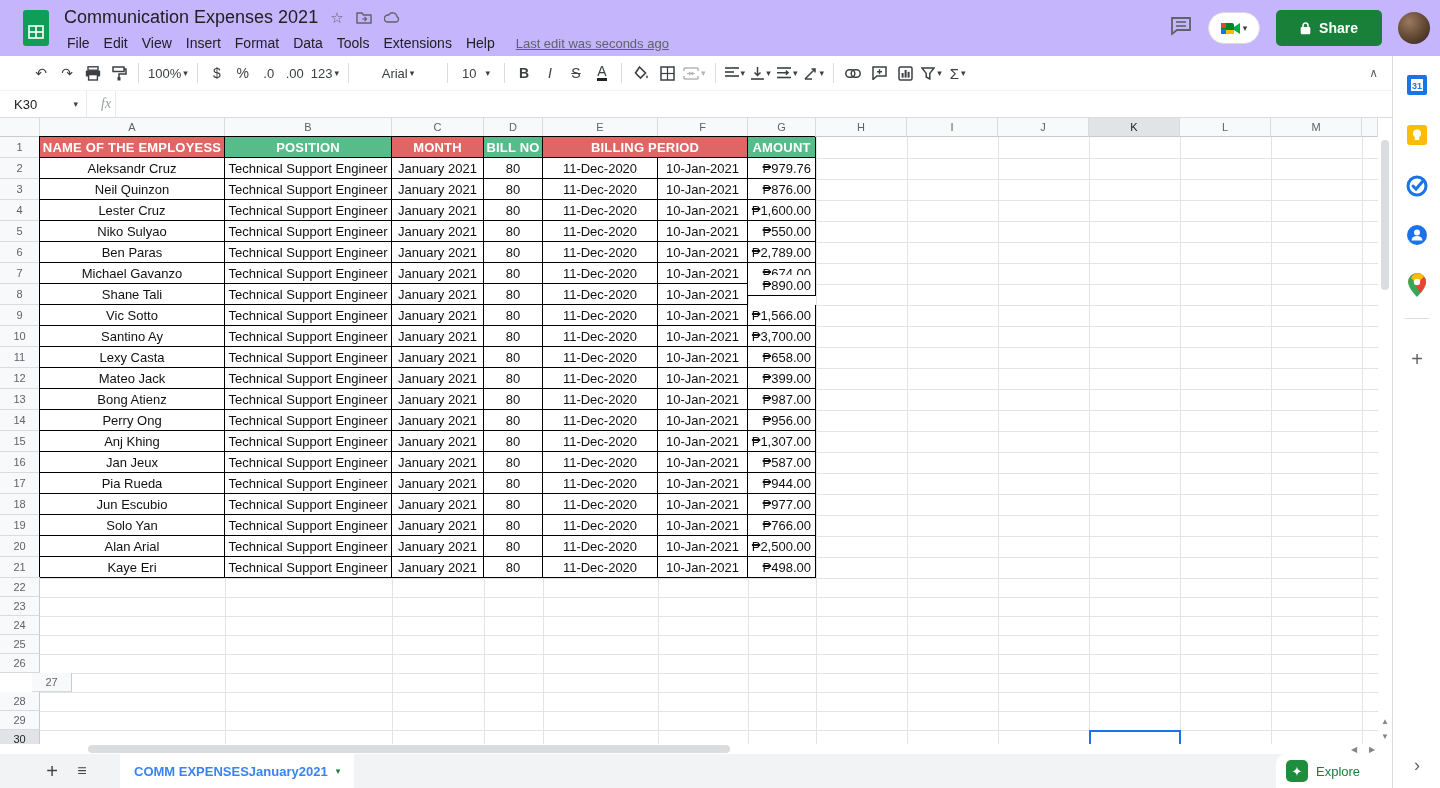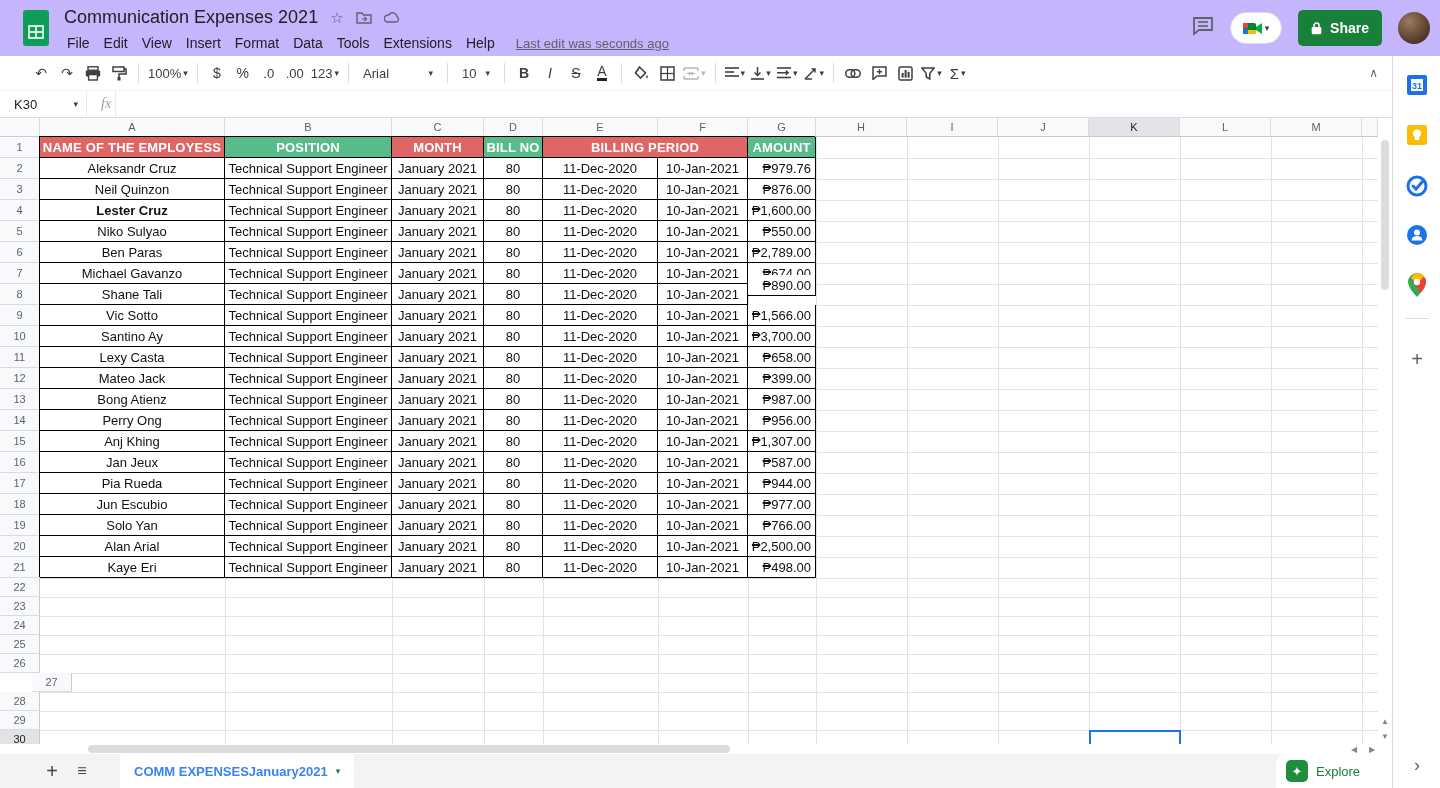--- a/index.html
+++ b/index.html
@@ -12,34 +12,34 @@
   #title-row { position:absolute; left:64px; top:7px; display:flex; align-items:center; gap:12px; }
   #doc-title { font-size:18px; color:#202124; }
   .title-ic { color:#5f6368; font-size:15px; display:flex; align-items:center; }
   #menu-row { position:absolute; left:60px; top:33px; display:flex; align-items:center; }
   .menu-item { font-size:14px; color:#202124; padding:2px 7px; border-radius:4px; cursor:default; }
   #last-edit { font-size:13px; color:#5f6368; text-decoration:underline; margin-left:14px; }
   #top-right { position:absolute; right:10px; top:0; height:56px; display:flex; align-items:center; gap:16px; }
   #meet-pill { width:52px; height:32px; border:1px solid #dadce0; border-radius:16px;
     display:flex; align-items:center; justify-content:center; gap:2px; background:#fff; }
   #share-btn { height:36px; background:#188038; color:#fff; border-radius:5px;
-    display:flex; align-items:center; gap:8px; padding:0 13px; font-size:14px; font-weight:bold; }
+    display:flex; align-items:center; gap:8px; padding:0 24px; font-size:14px; font-weight:bold; }
   #avatar { width:32px; height:32px; border-radius:50%;
     background: radial-gradient(circle at 35% 30%, #9a7a5f 0%, #6b4f3a 45%, #2e2019 100%); }
 
   
   #toolbar { position:absolute; top:56px; left:0; width:1392px; height:34px; background:#fff;
     display:flex; align-items:center; padding-left:28px; }
   .tbtn { min-width:26px; height:26px; display:flex; align-items:center; justify-content:center;
     color:#3c4043; font-size:14px; gap:2px; padding:0 3px; border-radius:4px; }
   .tbtn svg { display:block; }
   .tsep { width:1px; height:20px; background:#dadce0; margin:0 6px; }
   .caret { font-size:9px; color:#3c4043; }
   .tlabel { font-size:13px; color:#3c4043; }
-  #font-box { width:86px; justify-content:space-between; padding:0 8px; }
+  #font-box { width:86px; padding:0 8px; }
   #size-box { width:44px; justify-content:space-between; padding:0 8px; }
   .muted { opacity:.38; }
   #collapse-toolbar { margin-left:auto; margin-right:14px; color:#5f6368; font-size:12px; }
 
   
   #fbar { position:absolute; top:90px; left:0; width:1392px; height:28px; background:#fff;
     border-bottom:1px solid #dadce0; border-top:1px solid #f1f3f4; display:flex; align-items:center; }
   #name-box { width:86px; padding-left:14px; font-size:13px; color:#202124;
     display:flex; align-items:center; justify-content:space-between; }
   #name-box .caret { margin-right:8px; }
@@ -429,21 +429,21 @@
       <div class="tcell " style="left: 503px; width: 115px; top: 21px; height: 21px;">11-Dec-2020</div>
       <div class="tcell " style="left: 618px; width: 90px; top: 21px; height: 21px;">10-Jan-2021</div>
       <div class="tcell amount" style="left: 708px; width: 68px; top: 21px; height: 21px; text-align: center;">₱979.76</div>
       <div class="tcell " style="left: 0px; width: 185px; top: 42px; height: 21px;">Neil Quinzon</div>
       <div class="tcell " style="left: 185px; width: 167px; top: 42px; height: 21px;">Technical Support Engineer</div>
       <div class="tcell " style="left: 352px; width: 92px; top: 42px; height: 21px;">January 2021</div>
       <div class="tcell " style="left: 444px; width: 59px; top: 42px; height: 21px;">80</div>
       <div class="tcell " style="left: 503px; width: 115px; top: 42px; height: 21px;">11-Dec-2020</div>
       <div class="tcell " style="left: 618px; width: 90px; top: 42px; height: 21px;">10-Jan-2021</div>
       <div class="tcell amount" style="left: 708px; width: 68px; top: 42px; height: 21px;">₱876.00</div>
-      <div class="tcell " style="left: 0px; width: 185px; top: 63px; height: 21px; font-weight: bold;">Lester Cruz</div>
+      <div class="tcell " style="left: 0px; width: 185px; top: 63px; height: 21px;">Lester Cruz</div>
       <div class="tcell " style="left: 185px; width: 167px; top: 63px; height: 21px;">Technical Support Engineer</div>
       <div class="tcell " style="left: 352px; width: 92px; top: 63px; height: 21px;">January 2021</div>
       <div class="tcell " style="left: 444px; width: 59px; top: 63px; height: 21px;">80</div>
       <div class="tcell " style="left: 503px; width: 115px; top: 63px; height: 21px;">11-Dec-2020</div>
       <div class="tcell " style="left: 618px; width: 90px; top: 63px; height: 21px;">10-Jan-2021</div>
       <div class="tcell amount" style="left: 708px; width: 68px; top: 63px; height: 21px;">₱1,600.00</div>
       <div class="tcell " style="left: 0px; width: 185px; top: 84px; height: 21px;">Niko Sulyao</div>
       <div class="tcell " style="left: 185px; width: 167px; top: 84px; height: 21px;">Technical Support Engineer</div>
       <div class="tcell " style="left: 352px; width: 92px; top: 84px; height: 21px;">January 2021</div>
       <div class="tcell " style="left: 444px; width: 59px; top: 84px; height: 21px;">80</div>

